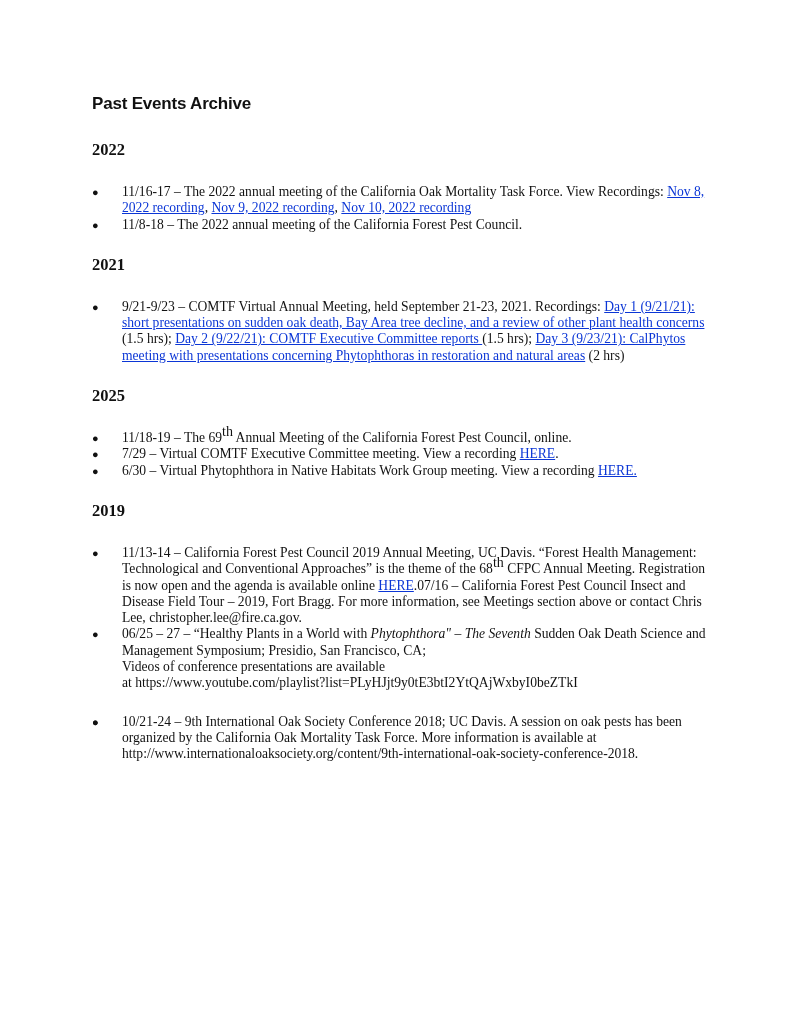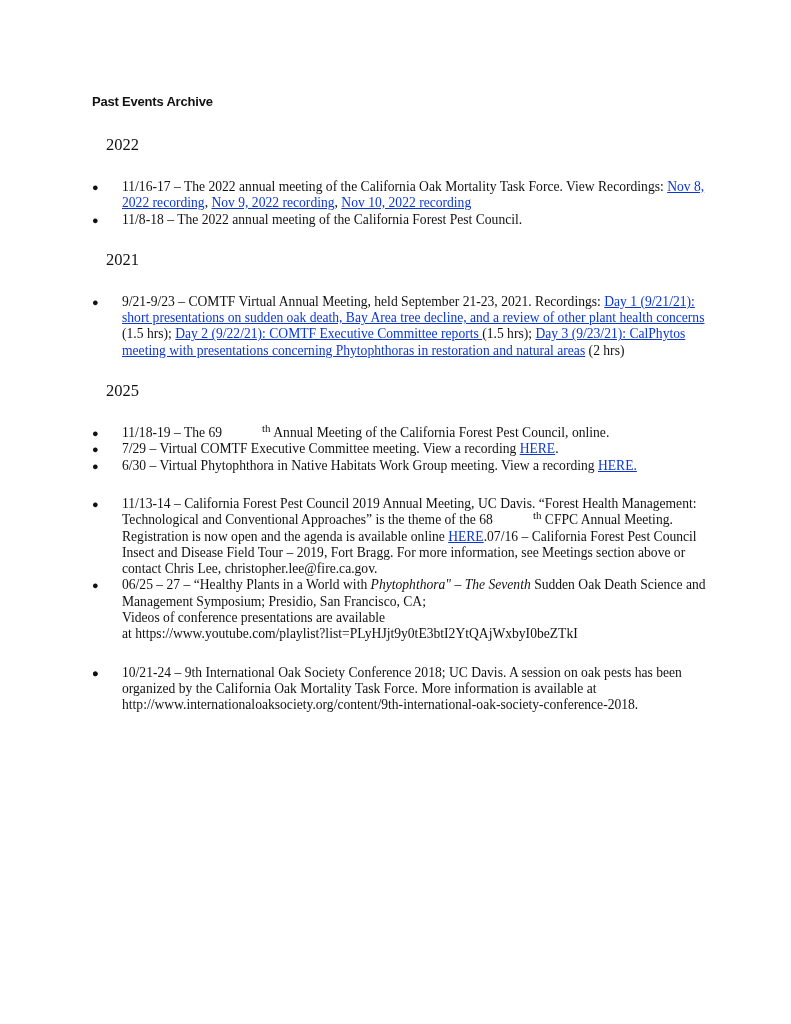--- a/index.html
+++ b/index.html
@@ -1,24 +1,24 @@
 <!DOCTYPE html>
 <html><head>
 <meta charset="utf-8">
 <style>
   html, body { margin: 0; padding: 0; background: #ffffff; }
   body { width: 791px; height: 1024px; position: relative; overflow: hidden; }
   .page { position: absolute; left: 92px; top: 94px; width: 620px; color: #111; }
-  .title { font-family: "Liberation Sans", sans-serif; font-weight: bold; font-size: 13px; margin: 0 0 26px 0; letter-spacing: -0.2px; }
-  .year { font-family: "Liberation Serif", serif; font-weight: normal; font-size: 16.5px; margin: 0 0 24px 14px; }
+  .title { font-family: "Liberation Sans", sans-serif; font-weight: bold; font-size: 17px; margin: 0 0 26px 0; letter-spacing: -0.2px; }
+  .year { font-family: "Liberation Serif", serif; font-weight: bold; font-size: 16.5px; margin: 0 0 24px 0; }
   ul { list-style: none; margin: 0 0 22px 0; padding: 0; }
   li { position: relative; padding-left: 30px; font-family: "Liberation Serif", serif; font-size: 13.6px; line-height: 16.3px; }
   li .bullet { position: absolute; left: 0; top: 0; width: 30px; font-size: 11px; line-height: 16.3px; }
   a { color: #0b36d6; text-decoration: underline; }
-  sup { font-size: 11px; line-height: 0; margin-left: 40px; }
+  sup { font-size: 14px; line-height: 0; }
 </style>
 </head>
 <body>
 
 <div class="page">
   <div class="title">Past Events Archive</div>
   <div id="sections">
       <div class="year">2022</div>
       <ul>
         <li><span class="bullet">●</span><span>11/16-17 – The 2022 annual meeting of the California Oak Mortality Task Force. View Recordings: </span><a href="#">Nov 8, 2022 recording</a><span>, </span><a href="#">Nov 9, 2022 recording</a><span>, </span><a href="#">Nov 10, 2022 recording</a></li>
@@ -27,20 +27,21 @@
       <div class="year">2021</div>
       <ul>
         <li><span class="bullet">●</span><span>9/21-9/23 – COMTF Virtual Annual Meeting, held September 21-23, 2021. Recordings: </span><a href="#">Day 1 (9/21/21): short presentations on sudden oak death, Bay Area tree decline, and a review of other plant health concerns</a><span> (1.5 hrs); </span><a href="#">Day 2 (9/22/21): COMTF Executive Committee reports </a><span>(1.5 hrs); </span><a href="#">Day 3 (9/23/21): CalPhytos meeting with presentations concerning Phytophthoras in restoration and natural areas</a><span> (2 hrs)</span></li>
       </ul>
       <div class="year">2025</div>
       <ul>
         <li><span class="bullet">●</span><span>11/18-19 – The 69</span><sup>th</sup><span> Annual Meeting of the California Forest Pest Council, online.</span></li>
         <li><span class="bullet">●</span><span>7/29 – Virtual COMTF Executive Committee meeting.  View a recording </span><a href="#">HERE</a><span>.</span></li>
         <li><span class="bullet">●</span><span>6/30 – Virtual Phytophthora in Native Habitats Work Group meeting. View a recording </span><a href="#">HERE.</a></li>
       </ul>
+      <div class="year">2019</div>
       <ul>
         <li><span class="bullet">●</span><span>11/13-14 – California Forest Pest Council 2019 Annual Meeting, UC Davis. “Forest Health Management: Technological and Conventional Approaches” is the theme of the 68</span><sup>th</sup><span> CFPC Annual Meeting. Registration is now open and the agenda is available online </span><a href="#">HERE</a><span>.07/16 – California Forest Pest Council Insect and Disease Field Tour – 2019, Fort Bragg. For more information, see Meetings section above or contact Chris Lee, christopher.lee@fire.ca.gov.</span></li>
         <li><span class="bullet">●</span><span>06/25 – 27 – “Healthy Plants in a World with </span><em>Phytophthora" – The Seventh</em><span> Sudden Oak Death Science and Management Symposium; Presidio, San Francisco, CA;</span><br><span>Videos of conference presentations are available</span><br><span>at https://www.youtube.com/playlist?list=PLyHJjt9y0tE3btI2YtQAjWxbyI0beZTkI</span></li>
       </ul>
       <ul>
         <li><span class="bullet">●</span></li>
         <li><span class="bullet">●</span><span>10/21-24 – 9th International Oak Society Conference 2018; UC Davis.  A session on oak pests has been organized by the California Oak Mortality Task Force. More information is available at http://www.internationaloaksociety.org/content/9th-international-oak-society-conference-2018.</span></li>
       </ul>
     </div>
 </div>

